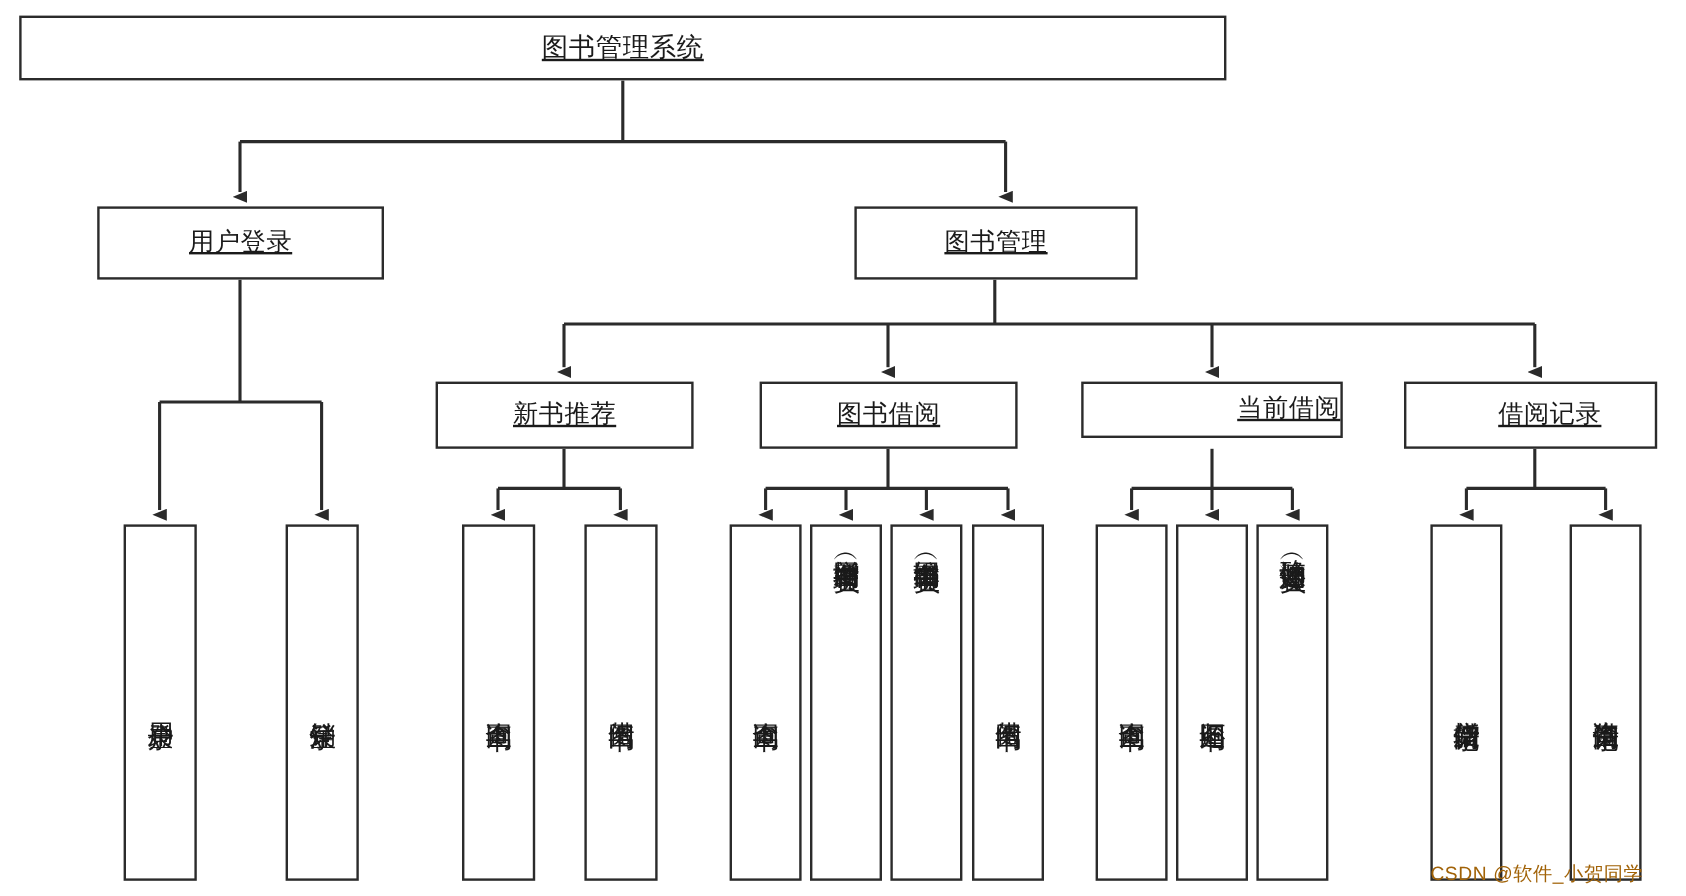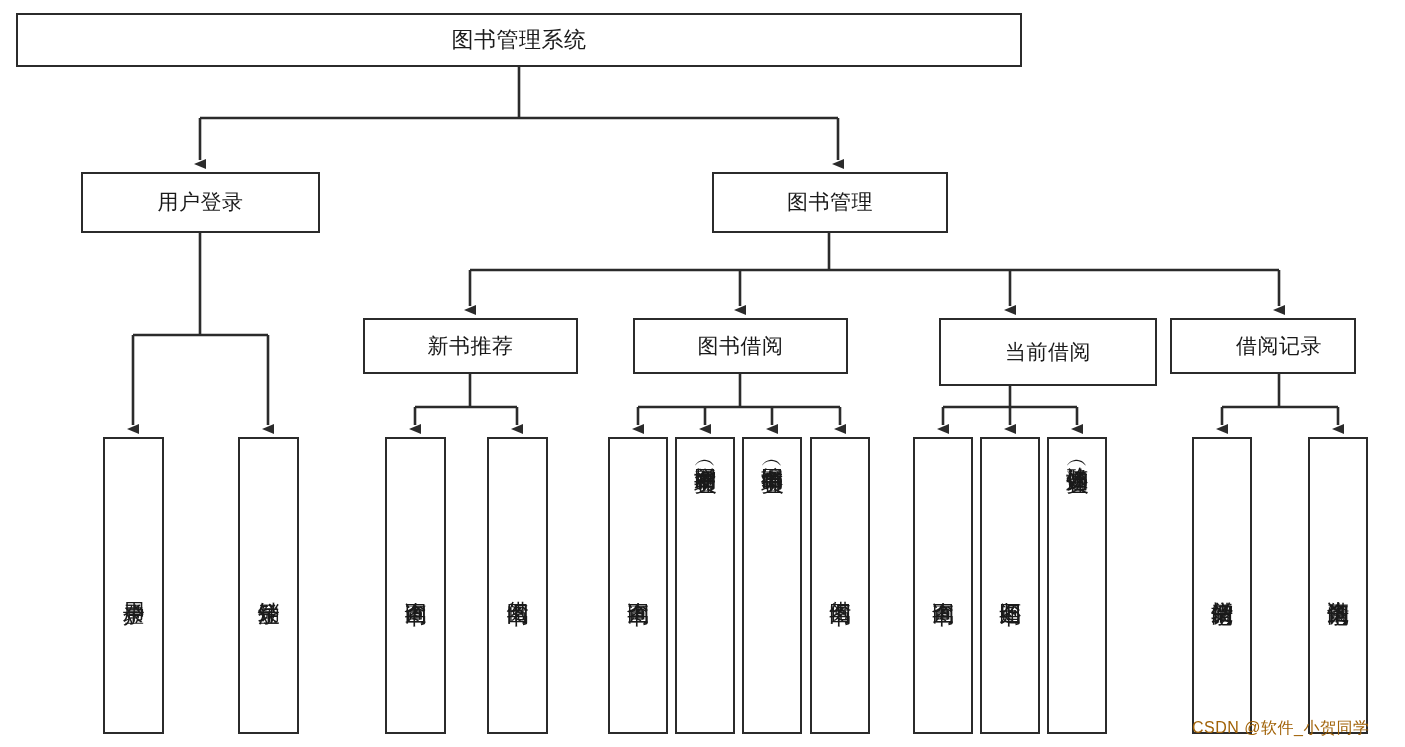--- a/index.html
+++ b/index.html
@@ -39,20 +39,21 @@
   .node-label {
     display: block;
     text-align: center;
     line-height: 1.18;
     white-space: nowrap;
     color: #1a1a1a;
   }
   .node.horizontal .node-label {
     font-size: 21px;
     letter-spacing: 0.5px;
+    text-decoration: underline;
   }
   .node.root .node-label {
     font-size: 22px;
   }
   .node.vertical {
     align-items: flex-start;
     padding-top: 10px;
   }
   .node.vertical .node-label {
     writing-mode: vertical-rl;
@@ -144,24 +145,24 @@
   <div class="node horizontal" style="left:712px; top:172px; width:236px; height:61px;justify-content:center;">
     <span class="node-label">图书管理</span>
   </div>
 
   <div class="node horizontal" style="left:363px; top:318px; width:215px; height:56px;">
     <span class="node-label">新书推荐</span>
   </div>
   <div class="node horizontal" style="left:633px; top:318px; width:215px; height:56px;">
     <span class="node-label">图书借阅</span>
   </div>
-  <div class="node horizontal" style="left:939px; top:318px; width:218px; height:68px;">
+  <div class="node horizontal" style="left:901px; top:318px; width:218px; height:47px;justify-content:flex-end;">
     <span class="node-label">当前借阅</span>
   </div>
-  <div class="node horizontal" style="left:1170px; top:318px; width:186px; height:56px;padding-left:32px;">
+  <div class="node horizontal" style="left:1170px; top:318px; width:211px; height:56px;padding-left:32px;">
     <span class="node-label">借阅记录</span>
   </div>
 
   <div class="node vertical mid-text" style="left:103px; top:437px; width:61px; height:297px;">
     <span class="node-label">用户登录</span>
   </div>
   <div class="node vertical mid-text" style="left:238px; top:437px; width:61px; height:297px;">
     <span class="node-label">注销登录</span>
   </div>
 

